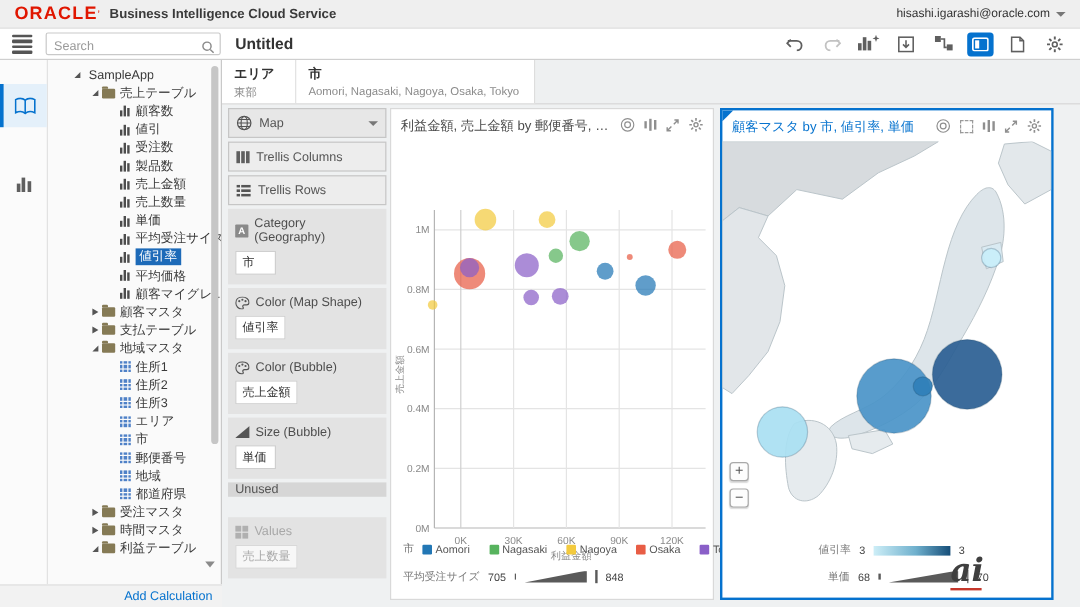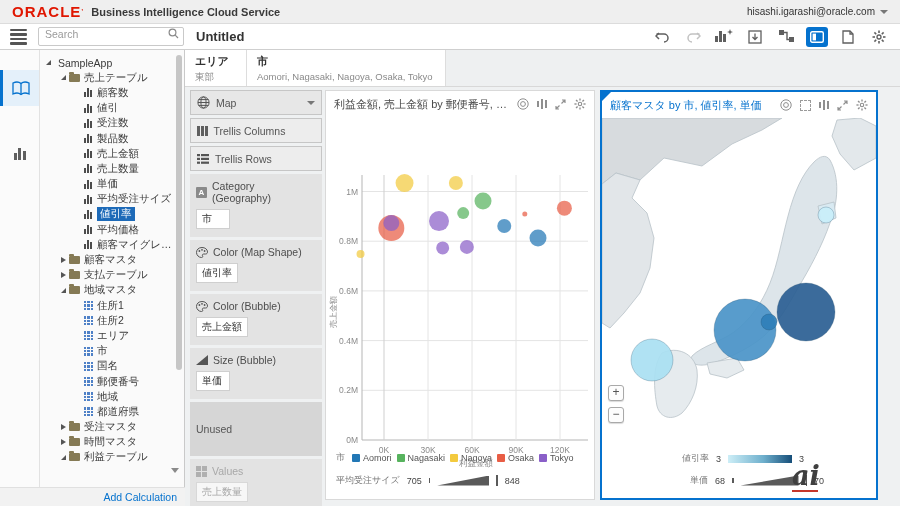--- a/index.html
+++ b/index.html
@@ -12,39 +12,39 @@
   .brand { color:#e01600; font-weight:bold; font-size:15px; letter-spacing:1px; }
   .brand-mark { color:#e01600; font-size:9px; vertical-align:top; }
   .product { color:#3a3a3a; font-weight:bold; font-size:11px; margin-left:8px; }
   .user-area { margin-left:auto; display:flex; align-items:center; gap:5px; color:#333; font-size:10px; }
   .caret-down { width:0; height:0; border-left:4px solid transparent; border-right:4px solid transparent; border-top:4px solid #777; }
 
   
   #menubar { left:0; top:24px; width:900px; height:26px; background:#fff; border-bottom:1px solid #cfcfcf; display:flex; align-items:center; }
   .stack-icon { width:17px; margin:0 11px 0 10px; display:flex; flex-direction:column; gap:2px; }
   .stack-icon span { height:2.5px; background:#555; border-radius:1px; }
-  .searchbox { width:146px; height:19px; border:1px solid #c9c9c9; border-radius:2px; background:#fff; display:flex; align-items:flex-start; padding:0 4px 0 6px; }
+  .searchbox { width:146px; height:19px; border:1px solid #c9c9c9; border-radius:2px; background:#fff; display:flex; align-items:flex-end; padding:0 4px 0 6px; }
   .searchbox input { border:none; outline:none; flex:1; font-size:10.5px; color:#444; min-width:0; background:transparent; font-family:inherit; }
   .searchbox input::placeholder { color:#9a9a9a; }
   #doc-title { font-size:13px; font-weight:bold; color:#333; margin-left:12px; }
   .tb-icons { margin-left:auto; display:flex; align-items:center; gap:9px; padding-right:10px; }
   .tb-btn { width:22px; height:20px; display:flex; align-items:center; justify-content:center; color:#5f5f5f; font-size:14px; }
   .tb-btn.disabled { color:#c2c2c2; }
   .tb-btn.active { background:#0572ce; border-radius:3px; }
   .minibars { display:flex; align-items:flex-end; gap:1.5px; }
   .minibars i { width:2.5px; background:#5f5f5f; display:block; }
 
   
   #rail { left:0; top:50px; width:40px; height:437px; background:#fbfbfb; border-right:1px solid #e2e2e2; }
   .rail-btn { width:39px; height:36px; display:flex; align-items:center; justify-content:center; }
   .rail-btn.active { background:#e4f0fa; border-left:3px solid #0572ce; }
 
   
   #treepanel { left:40px; top:50px; width:145px; height:437px; background:#fafafa; border-right:1px solid #c9c9c9; overflow:hidden; }
-  #tree { position:absolute; left:0; top:5px; width:138px; }
+  #tree { position:absolute; left:16px; top:5px; width:138px; }
   .trow { height:15.2px; display:flex; align-items:center; font-size:10.5px; color:#3a3a3a; white-space:nowrap; }
   .trow .lbl { overflow:hidden; text-overflow:ellipsis; }
   .trow .lbl.sel { background:#1d6ab8; color:#fff; padding:0 3px; }
   .tw { width:9px; flex:none; display:flex; justify-content:center; }
   .car-exp { width:0; height:0; border-bottom:5px solid #555; border-left:5px solid transparent; }
   .car-col { width:0; height:0; border-left:5px solid #555; border-top:3.5px solid transparent; border-bottom:3.5px solid transparent; }
   .ticon { flex:none; margin:0 4px 0 1px; }
   .folder { width:11px; height:8px; background:#857a55; border-radius:1px; position:relative; }
   .folder::before { content:""; position:absolute; left:0; top:-2px; width:5px; height:2px; background:#857a55; border-radius:1px 1px 0 0; }
   .measure { width:9px; height:9px; display:flex; align-items:flex-end; gap:1px; }
@@ -63,21 +63,21 @@
   .fchip .fval { font-size:9.5px; color:#8a8a8a; margin-top:2px; }
 
   
   #config { left:190px; top:90px; width:132px; }
   .cfg-row { height:25px; background:#ededed; border:1px solid #c6c6c6; display:flex; align-items:center; padding:0 6px; margin-bottom:3px; font-size:10.5px; color:#555; gap:6px; }
   .cfg-row.select { background:#e7e7e7; }
   .cfg-row .spacer { flex:1; }
   .cfg-sec { background:#e3e3e3; padding:6px 6px 8px; margin-bottom:3px; }
   .cfg-sec .seclabel { font-size:10.5px; color:#4d4d4d; display:flex; align-items:center; gap:5px; }
   .chip { background:#fff; border:1px solid #cfcfcf; font-size:10px; color:#333; padding:2px 5px; margin-top:5px; width:fit-content; min-width:34px; }
-  .unused-h { background:#d6d6d6; font-size:10.5px; color:#555; padding:21px 6px; margin-bottom:3px; }
+  .unused-h { background:#d6d6d6; font-size:10.5px; color:#555; padding:0 6px; margin-bottom:17px; }
   .cfg-sec.disabled .seclabel { color:#a8a8a8; }
   .cfg-sec.disabled .chip { color:#a8a8a8; border-color:#d8d8d8; background:#f7f7f7; }
   .cat-a { width:11px; height:11px; background:#8a8a8a; color:#fff; font-size:8px; font-weight:bold; display:flex; align-items:center; justify-content:center; border-radius:1px; }
 
   
   .panel { background:#fff; border:1px solid #d9d9d9; }
   #bubble-panel { left:325px; top:90px; width:270px; height:410px; }
   #map-panel { left:600px; top:90px; width:278px; height:410px; border:2px solid #0572ce; }
   #map-panel::before { content:""; position:absolute; left:0; top:0; width:0; height:0; border-top:9px solid #0572ce; border-right:9px solid transparent; }
   .phead { height:26px; display:flex; align-items:center; padding:0 8px; gap:8px; }
@@ -385,51 +385,51 @@
           <i></i>
           <i></i>
           <i></i>
           <i></i>
           <i></i>
           <i></i>
           <i></i>
           <i></i>
           <i></i>
         </span>
+        <span class="lbl">住所3</span>
+      </div>
+      <div class="trow" style="padding-left: 34px;">
+        <span class="tw"></span>
+        <span class="ticon dimension">
+          <i></i>
+          <i></i>
+          <i></i>
+          <i></i>
+          <i></i>
+          <i></i>
+          <i></i>
+          <i></i>
+          <i></i>
+        </span>
         <span class="lbl">エリア</span>
       </div>
       <div class="trow" style="padding-left: 34px;">
         <span class="tw"></span>
         <span class="ticon dimension">
           <i></i>
           <i></i>
           <i></i>
           <i></i>
           <i></i>
           <i></i>
           <i></i>
           <i></i>
           <i></i>
         </span>
         <span class="lbl">市</span>
-      </div>
-      <div class="trow" style="padding-left: 34px;">
-        <span class="tw"></span>
-        <span class="ticon dimension">
-          <i></i>
-          <i></i>
-          <i></i>
-          <i></i>
-          <i></i>
-          <i></i>
-          <i></i>
-          <i></i>
-          <i></i>
-        </span>
-        <span class="lbl">国名</span>
       </div>
       <div class="trow" style="padding-left: 34px;">
         <span class="tw"></span>
         <span class="ticon dimension">
           <i></i>
           <i></i>
           <i></i>
           <i></i>
           <i></i>
           <i></i>
@@ -673,21 +673,21 @@
       <circle cx="113" cy="104.07149999999999" r="10" fill="#8a5fc8" fill-opacity="0.72"></circle>
       <circle cx="116.66666666666666" cy="130.9095" r="6.5" fill="#8a5fc8" fill-opacity="0.72"></circle>
       <circle cx="140.86666666666667" cy="129.9155" r="7" fill="#8a5fc8" fill-opacity="0.72"></circle>
       <circle cx="137.2" cy="96.11949999999999" r="6" fill="#57b35e" fill-opacity="0.72"></circle>
       <circle cx="157" cy="83.94300000000001" r="8.5" fill="#57b35e" fill-opacity="0.72"></circle>
       <circle cx="178.26666666666665" cy="109.04150000000001" r="7" fill="#2277b5" fill-opacity="0.72"></circle>
       <circle cx="212" cy="120.96950000000001" r="8.5" fill="#2277b5" fill-opacity="0.72"></circle>
     </svg>
   <div class="legend-row" style="top:360px">
     <span class="lg-title">市</span>
-    <span id="bubble-legend-items" style="display:flex;gap:5px">
+    <span id="bubble-legend-items" style="display:flex;gap:16px">
         <span class="lg-item">
           <i style="background: rgb(34, 119, 181);"></i>
           <span>Aomori</span>
         </span>
         <span class="lg-item">
           <i style="background: rgb(87, 179, 94);"></i>
           <span>Nagasaki</span>
         </span>
         <span class="lg-item">
           <i style="background: rgb(243, 202, 62);"></i>

